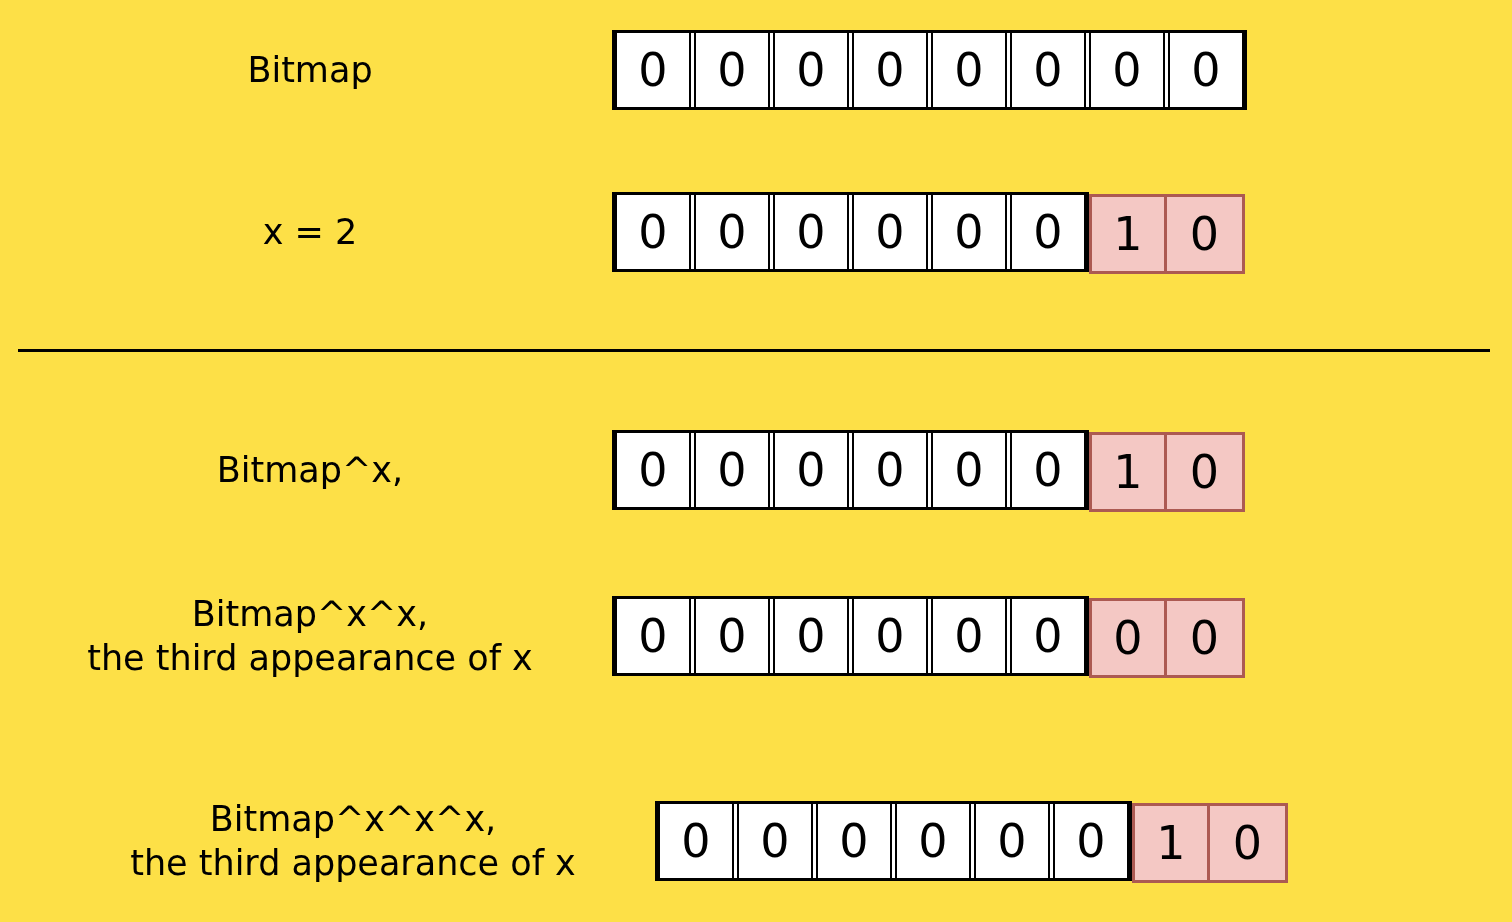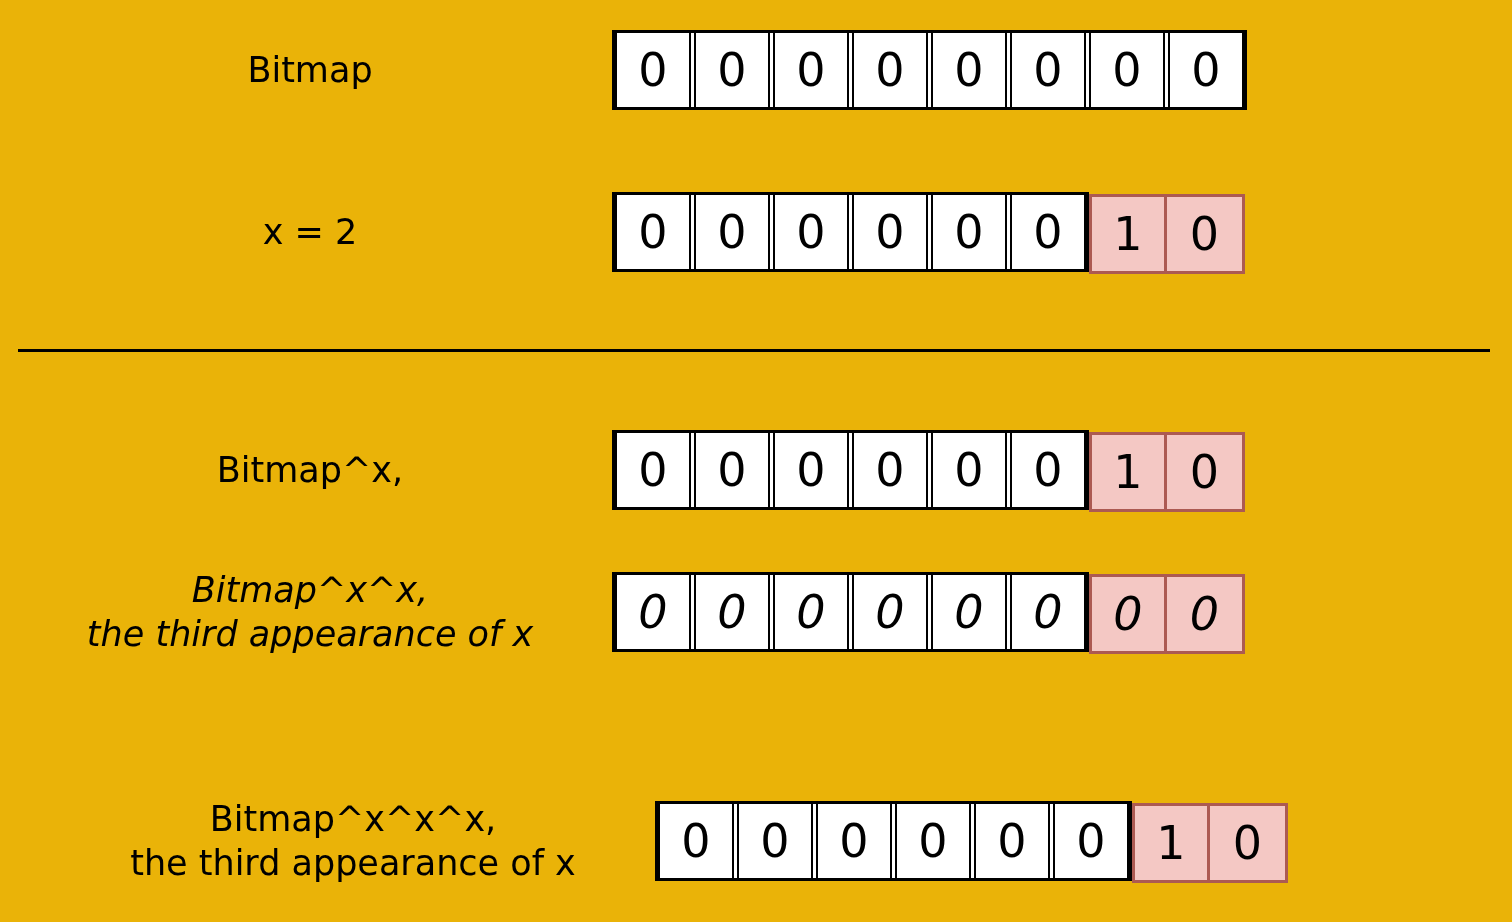--- a/index.html
+++ b/index.html
@@ -5,21 +5,21 @@
   html, body {
     margin: 0;
     padding: 0;
     background: #ffffff;
     font-family: "DejaVu Sans", "Liberation Sans", sans-serif;
   }
   .canvas {
     position: relative;
     width: 1512px;
     height: 922px;
-    background: #eab308;
+    background: #fde047;
     overflow: hidden;
     color: #000;
   }
   .bitrow {
     position: absolute;
     left: 0;
     width: 100%;
     height: 80px;
   }
   .row-label {
@@ -143,21 +143,21 @@
             <div class="cell white">0</div>
             <div class="cell white">0</div>
             <div class="cell white">0</div>
           </div>
           <div class="red-group">
             <div class="cell pink">1</div>
             <div class="cell pink">0</div>
           </div>
         </div>
       </div>
-      <div class="bitrow" style="top: 572px; font-style: italic;">
+      <div class="bitrow" style="top: 596px;">
         <div class="row-label">
           <div class="label-line">Bitmap^x^x,</div>
           <div class="label-line">the third appearance of x</div>
         </div>
         <div class="boxes">
           <div class="black-group">
             <div class="cell white">0</div>
             <div class="cell white">0</div>
             <div class="cell white">0</div>
             <div class="cell white">0</div>

